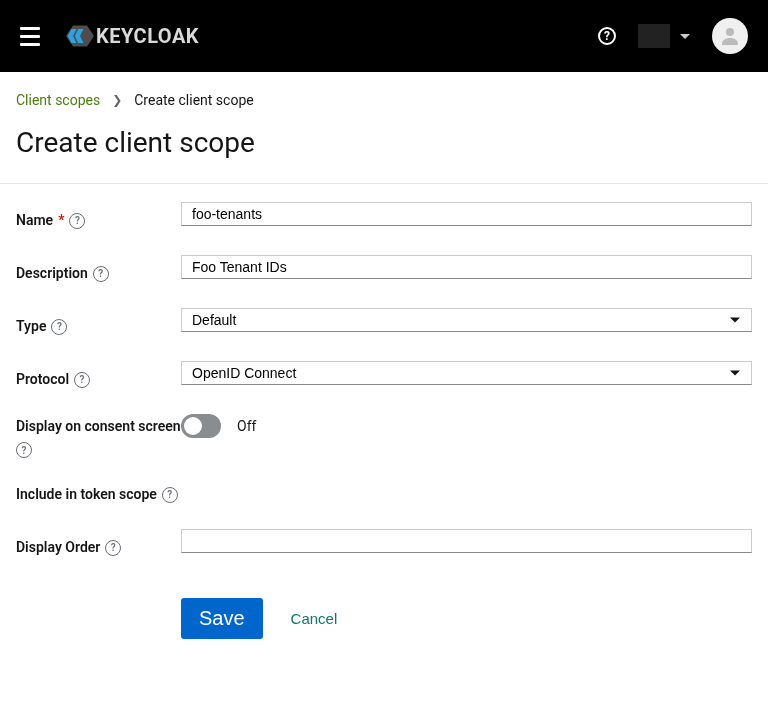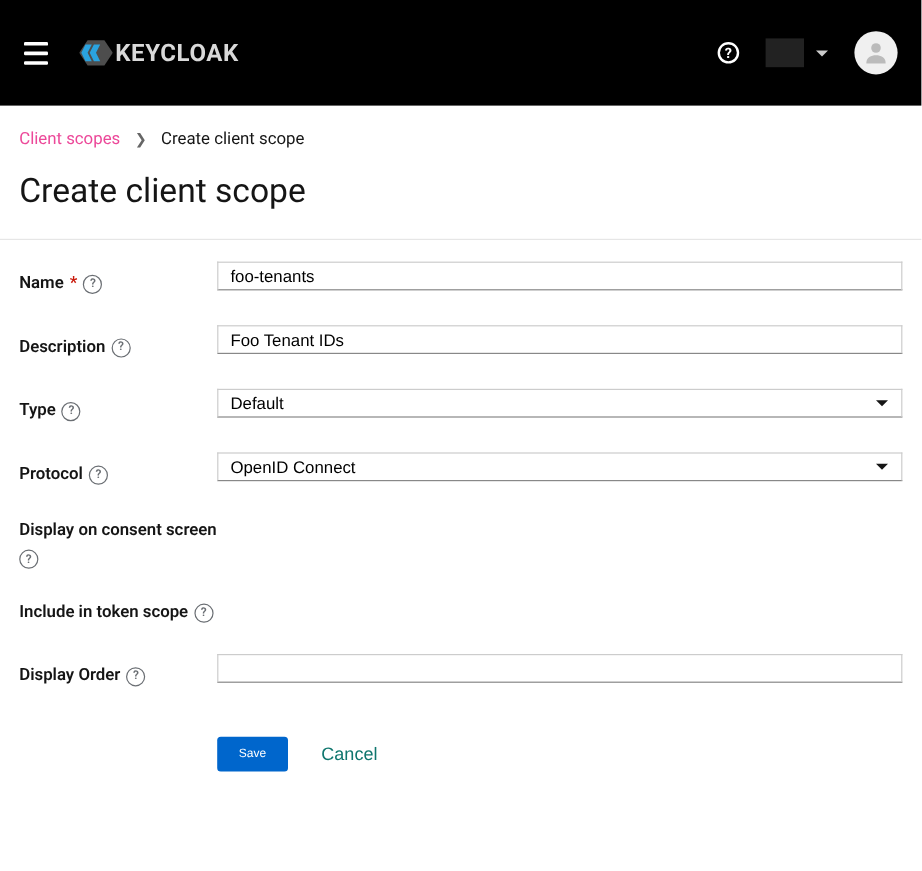--- a/index.html
+++ b/index.html
@@ -1,36 +1,36 @@
 <!DOCTYPE html>
 <html><head>
 <meta charset="utf-8">
 <style>
   * { box-sizing: border-box; margin: 0; padding: 0; }
   body { font-family: -apple-system, BlinkMacSystemFont, "Segoe UI", Roboto, Helvetica, Arial, sans-serif; font-size: 14px; color: #151515; width: 768px; height: 726px; overflow: hidden; background: #fff; }
   
   
-  .header { background: #000; height: 88px; display: flex; align-items: center; padding: 0 20px; color: #fff; justify-content: space-between; }
+  .header { background: #000; height: 72px; display: flex; align-items: center; padding: 0 20px; color: #fff; justify-content: space-between; }
   .header-left { display: flex; align-items: center; gap: 26px; }
   .hamburger { display: flex; flex-direction: column; gap: 5px; cursor: pointer; }
   .hamburger span { width: 20px; height: 3px; background: #fff; border-radius: 1px; }
   .logo { display: flex; align-items: center; gap: 2px; }
   .logo-icon { width: 28px; height: 28px; position: relative; }
   .logo-text { font-size: 20px; font-weight: 700; letter-spacing: 0.5px; color: #d9d9d9; }
   .header-right { display: flex; align-items: center; gap: 22px; }
   .help-icon-circle { width: 18px; height: 18px; border: 2px solid #fff; border-radius: 50%; display: flex; align-items: center; justify-content: center; font-size: 12px; font-weight: 700; cursor: pointer; }
   .realm-selector { display: flex; align-items: center; gap: 10px; cursor: pointer; }
   .realm-box { width: 32px; height: 24px; background: #222; }
   .caret-down { width: 0; height: 0; border-left: 5px solid transparent; border-right: 5px solid transparent; border-top: 5px solid #ccc; }
   .avatar { width: 36px; height: 36px; background: #f0f0f0; border-radius: 50%; cursor: pointer; display:flex; align-items:center; justify-content:center; }
   .avatar svg { width: 24px; height: 24px; fill: #bbb; }
   
   
   .breadcrumb { padding: 20px 16px 0 16px; font-size: 14px; display: flex; align-items: center; gap: 12px; }
-  .breadcrumb a { color: #ec4899; text-decoration: none; cursor: pointer; }
+  .breadcrumb a { color: #4d7c0f; text-decoration: none; cursor: pointer; }
   .breadcrumb .chevron { color: #666; font-size: 12px; }
   .breadcrumb .current { color: #151515; }
   
   
   .page-title { font-size: 28px; font-weight: 400; padding: 18px 16px 24px 16px; }
   
   .divider { border-top: 1px solid #e6e6e6; }
   
   
   .form { padding: 18px 16px; }
@@ -49,21 +49,21 @@
   .switch { position: relative; width: 40px; height: 24px; border-radius: 12px; cursor: pointer; transition: background .2s; }
   .switch.off { background: #8a8d90; }
   .switch.on { background: #0066cc; }
   .switch .knob { position: absolute; width: 18px; height: 18px; background: #fff; border-radius: 50%; top: 3px; transition: left .2s; }
   .switch.off .knob { left: 3px; }
   .switch.on .knob { left: 19px; }
   .switch-label { color: #151515; font-size: 14px; }
   
   
   .form-buttons { display: flex; gap: 28px; padding-left: 165px; margin-top: 40px; align-items: center; }
-  .btn-primary { background: #0066cc; color: #fff; border: none; padding: 9px 18px; font-size: 10px; border-radius: 3px; cursor: pointer; }
+  .btn-primary { background: #0066cc; color: #fff; border: none; padding: 9px 18px; font-size: 20px; border-radius: 3px; cursor: pointer; }
   .btn-link { background: none; border: none; color: #0f766e; font-size: 15px; cursor: pointer; }
 </style>
 </head>
 <body>
 
 <div class="header">
   <div class="header-left">
     <div class="hamburger">
       <span></span>
         <span></span>
@@ -152,20 +152,28 @@
         <div class="select-caret"></div>
       </div>
     </div>
   </div>
 
   <div class="form-row">
     <div class="form-label" style="padding-top:2px;">
       <span>Display on consent screen</span>
       <span class="help-icon">?</span>
     </div>
+    <div class="form-control">
+      <div class="switch-row">
+        <div class="switch off">
+            <div class="knob"></div>
+          </div>
+        <span class="switch-label">Off</span>
+      </div>
+    </div>
   </div>
 
   <div class="form-row">
     <div class="form-label" style="padding-top:2px;text-align:center;">
       <span>Include in token scope</span>
       <span class="help-icon">?</span>
     </div>
   </div>
 
   <div class="form-row">

